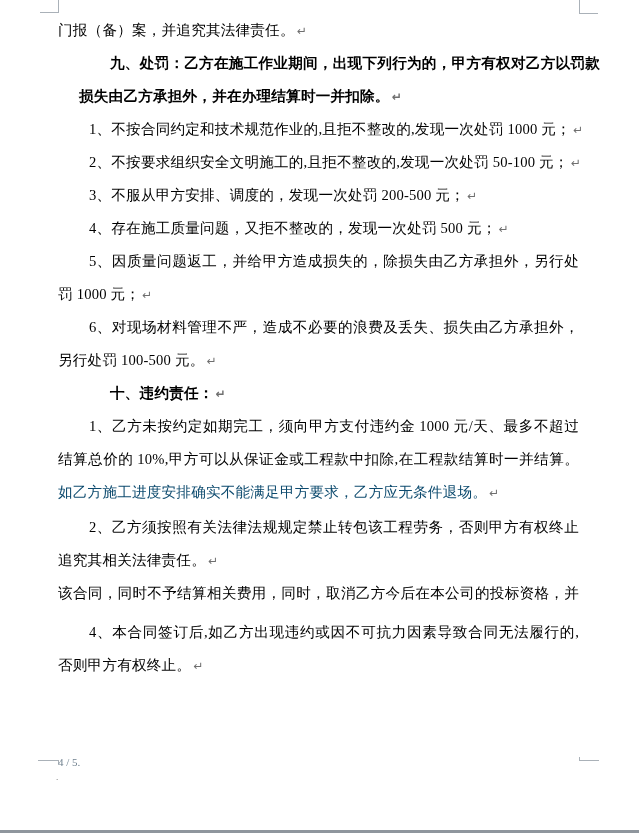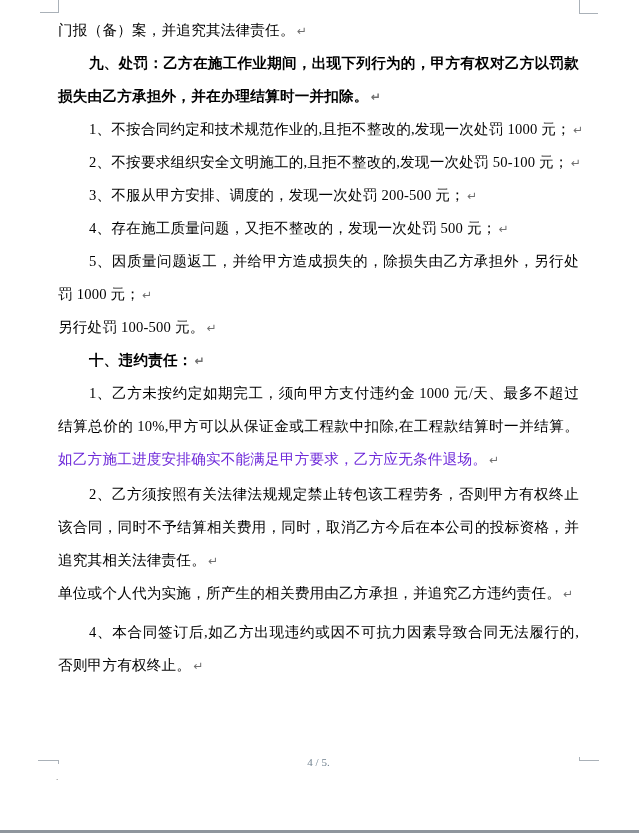--- a/index.html
+++ b/index.html
@@ -39,33 +39,32 @@
     white-space:nowrap;
     overflow:visible;
   }
   .doc-line.justify{
     white-space:normal;
     text-align:justify;
     text-align-last:justify;
     text-justify:inter-character;
     overflow:hidden;
   }
-  .doc-line.bold{font-weight:bold;}
+  .doc-line.bold{font-weight:bold;margin-left:21px;}
   .doc-line.indent{padding-left:31px;}
   .doc-line.justify.indent{padding-left:31px;width:490px;}
   .end-mark{
     color:#6f6f6f;
     font-size:12px;
     margin-left:2px;
     font-family:"DejaVu Sans",sans-serif;
   }
   .footer{
     position:absolute;
     left:58px;top:756px;width:521px;
-    text-align:center;
     font-size:11px;
     color:#70818f;
   }
   .stray-mark{
     position:absolute;
     left:56px;top:772px;
     font-size:9px;
     color:#5a5a5a;
   }
 </style>
@@ -86,29 +85,29 @@
   <div class="content" id="doc-content">
       <div class="doc-line"><span>门报（备）案，并追究其法律责任。</span><span class="end-mark">↵</span></div>
       <div class="doc-line bold indent justify"><span>九、处罚：乙方在施工作业期间，出现下列行为的，甲方有权对乙方以罚款</span></div>
       <div class="doc-line bold"><span>损失由乙方承担外，并在办理结算时一并扣除。</span><span class="end-mark">↵</span></div>
       <div class="doc-line indent"><span>1、不按合同约定和技术规范作业的,且拒不整改的,发现一次处罚 1000 元；</span><span class="end-mark">↵</span></div>
       <div class="doc-line indent"><span>2、不按要求组织安全文明施工的,且拒不整改的,发现一次处罚 50-100 元；</span><span class="end-mark">↵</span></div>
       <div class="doc-line indent"><span>3、不服从甲方安排、调度的，发现一次处罚 200-500 元；</span><span class="end-mark">↵</span></div>
       <div class="doc-line indent"><span>4、存在施工质量问题，又拒不整改的，发现一次处罚 500 元；</span><span class="end-mark">↵</span></div>
       <div class="doc-line indent justify"><span>5、因质量问题返工，并给甲方造成损失的，除损失由乙方承担外，另行处</span></div>
       <div class="doc-line"><span>罚 1000 元；</span><span class="end-mark">↵</span></div>
+      <div class="doc-line indent justify"><span>6、对现场材料管理不严，造成不必要的浪费及丢失、损失由乙方承担外，</span></div>
       <div class="doc-line"><span>另行处罚 100-500 元。</span><span class="end-mark">↵</span></div>
       <div class="doc-line bold indent"><span>十、违约责任：</span><span class="end-mark">↵</span></div>
       <div class="doc-line indent justify"><span>1、乙方未按约定如期完工，须向甲方支付违约金 1000 元/天、最多不超过</span></div>
       <div class="doc-line justify"><span>结算总价的 10%,甲方可以从保证金或工程款中扣除,在工程款结算时一并结算。</span></div>
-      <div class="doc-line"><span style="color: #6d28d9; margin-top: 32px;">如乙方施工进度安排确实不能满足甲方要求，乙方应无条件退场。</span><span class="end-mark">↵</span></div>
+      <div class="doc-line"><span style="color: #0c4a6e; margin-top: 32px;">如乙方施工进度安排确实不能满足甲方要求，乙方应无条件退场。</span><span class="end-mark">↵</span></div>
       <div class="doc-line indent justify" style="margin-top: 2px;"><span>2、乙方须按照有关法律法规规定禁止转包该工程劳务，否则甲方有权终止</span></div>
+      <div class="doc-line"><span>追究其相关法律责任。</span><span class="end-mark">↵</span></div>
       <div class="doc-line justify"><span>该合同，同时不予结算相关费用，同时，取消乙方今后在本公司的投标资格，并</span></div>
-      <div class="doc-line"><span>追究其相关法律责任。</span><span class="end-mark">↵</span></div>
-      <div class="doc-line"><span>单位或个人代为实施，所产生的相关费用由乙方承担，并追究乙方违约责任。</span><span class="end-mark">↵</span></div>
       <div class="doc-line indent justify" style="margin-top: 6px;"><span>4、本合同签订后,如乙方出现违约或因不可抗力因素导致合同无法履行的,</span></div>
       <div class="doc-line"><span>否则甲方有权终止。</span><span class="end-mark">↵</span></div>
     </div>
 
   <div class="footer">4 / 5.</div>
   <div class="stray-mark">.</div>
 
   <div class="edge-right"></div>
   <div class="edge-bottom"></div>
 </div>

